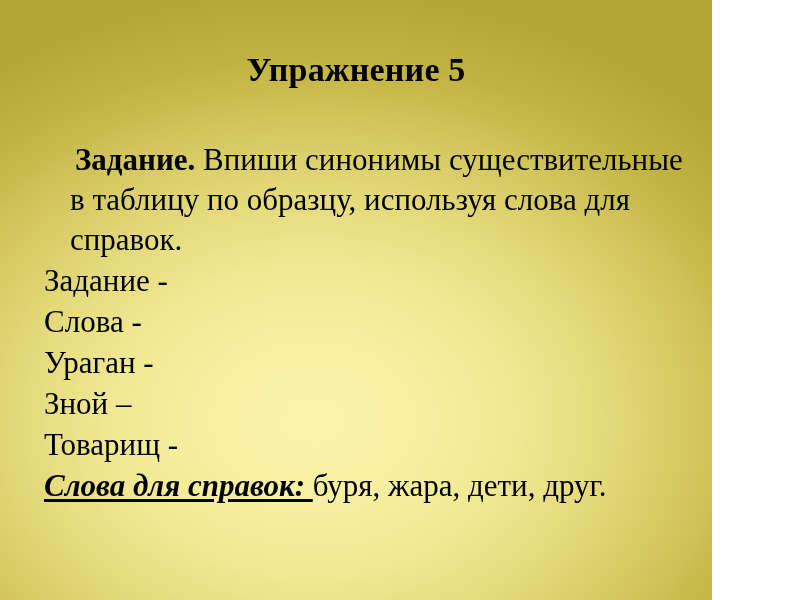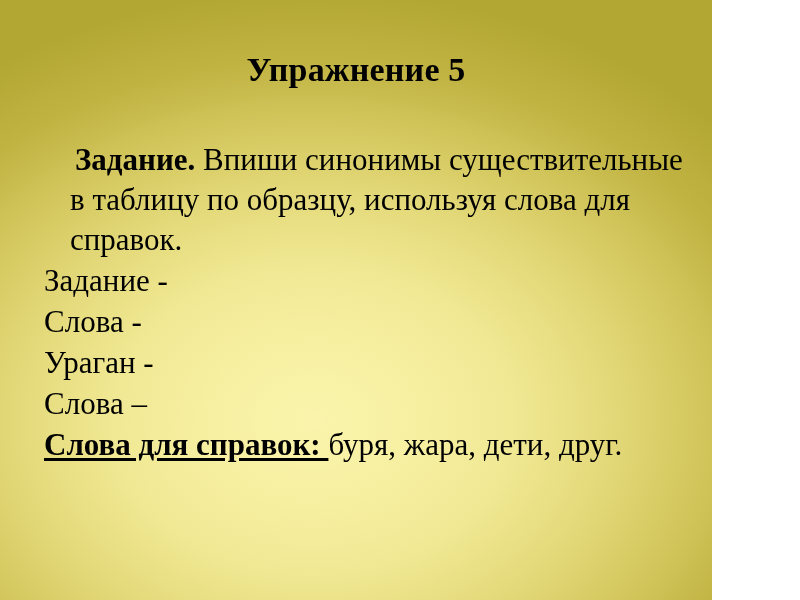--- a/index.html
+++ b/index.html
@@ -71,36 +71,38 @@
   }
 
   .refs {
     margin: 0;
     padding: 0;
     line-height: 41px;
     white-space: pre;
   }
   .refs .refs-label {
     font-weight: bold;
+    font-style: italic;
     text-decoration: underline;
     text-underline-offset: 3px;
   }
 </style>
 </head>
 <body>
 
 <div id="slide">
 
   <div id="slide-title">Упражнение 5</div>
 
   <div id="body-block">
 
     <p class="para"><span class="lead">Задание.</span><span> Впиши синонимы существительные  в таблицу по образцу, используя слова для справок.</span></p>
 
     <p class="item"><span>Задание -</span></p>
     <p class="item"><span>Слова -</span></p>
     <p class="item"><span>Ураган -</span></p>
-    <p class="item"><span>Слова –</span></p>
+    <p class="item"><span>Зной –</span></p>
+    <p class="item"><span>Товарищ -</span></p>
 
     <p class="refs"><span class="refs-label">Слова для справок: </span><span>буря, жара, дети, друг.</span></p>
 
   </div>
 </div>
 
 </body></html>

